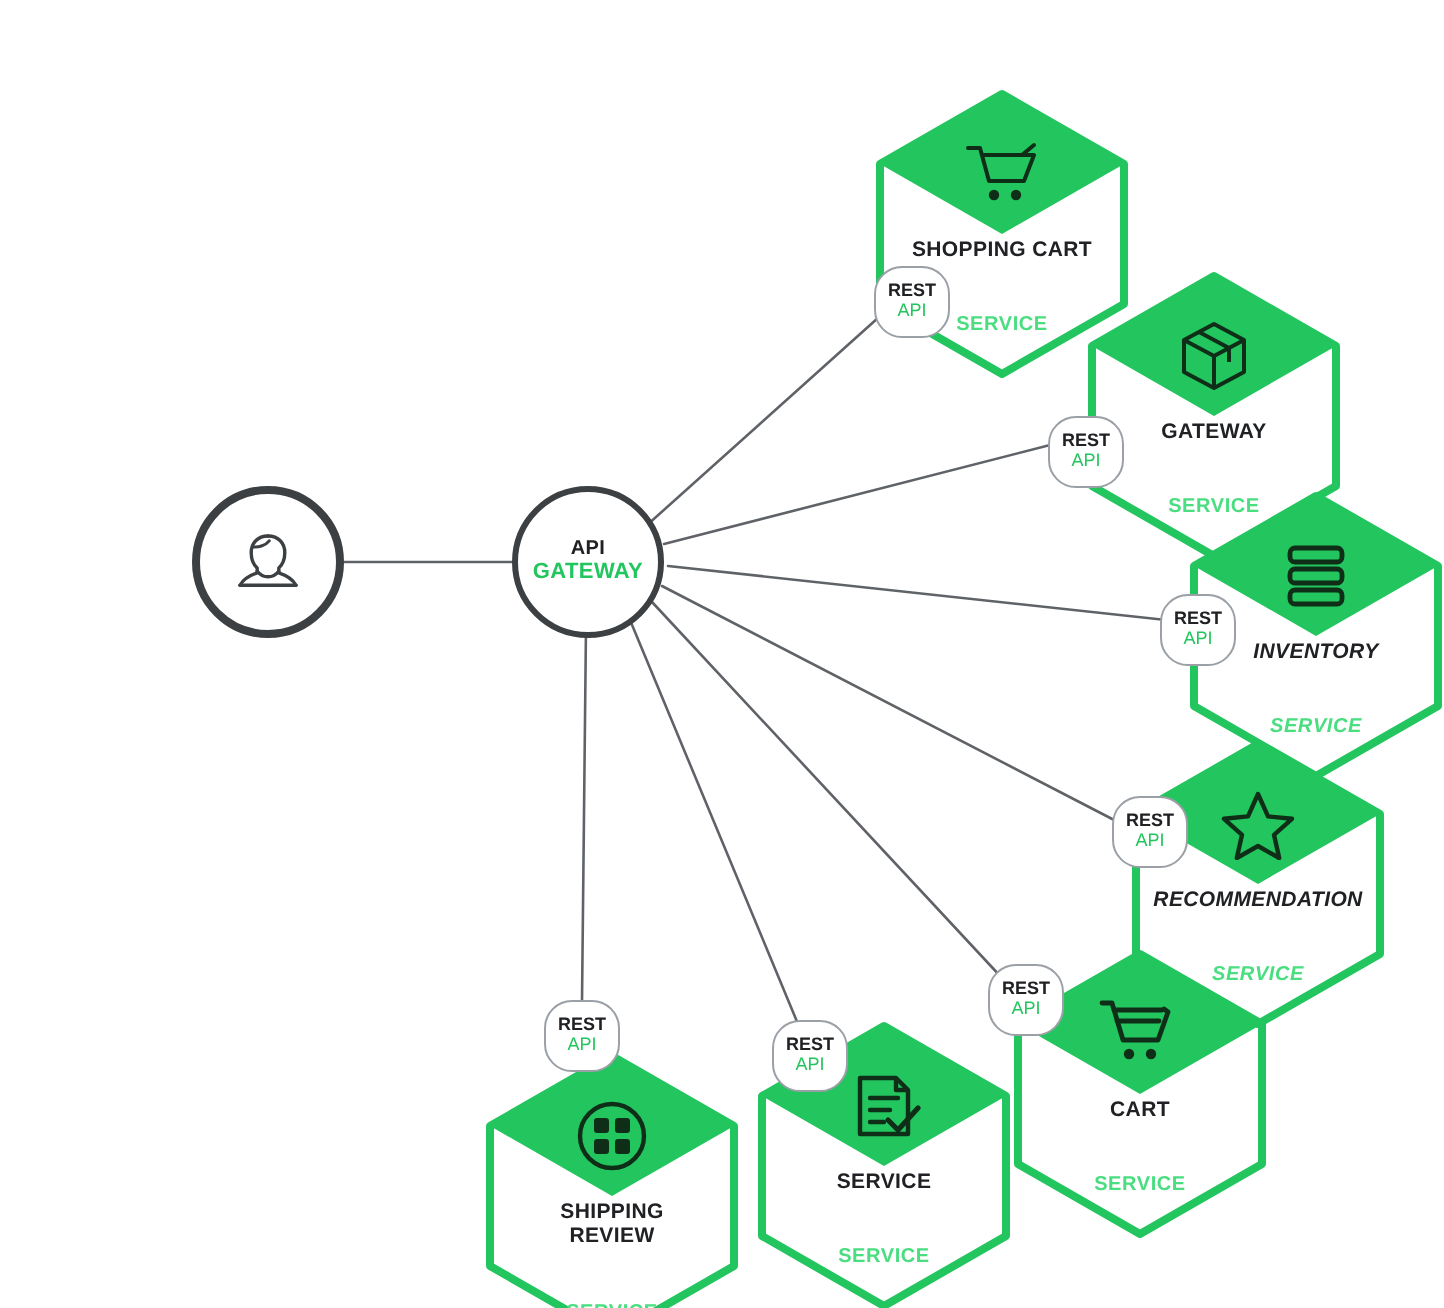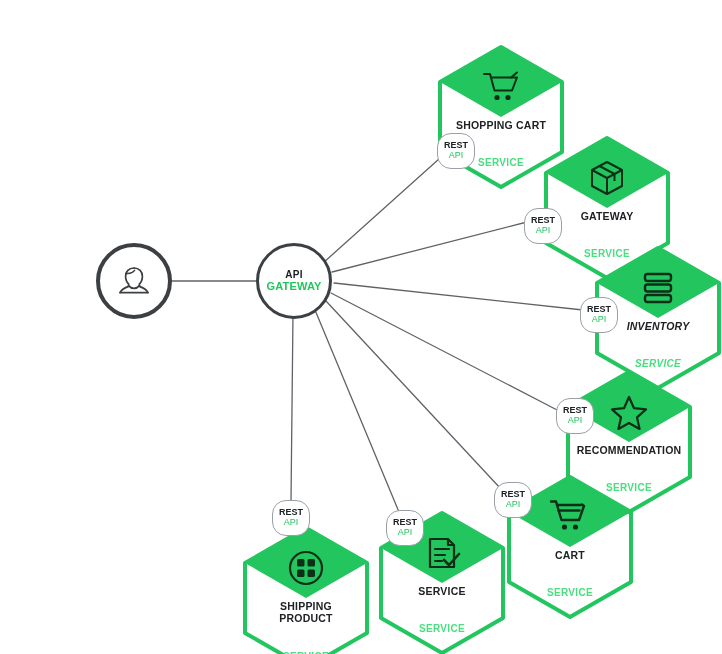--- a/index.html
+++ b/index.html
@@ -246,21 +246,21 @@
         </div>
         <div class="service-label">
           <span class="service-name">INVENTORY</span>
           <span class="service-sub">SERVICE</span>
         </div>
       </div>
       <div class="rest-badge" style="left: 580px; top: 297px;">
         <span class="rest-top">REST</span>
         <span class="rest-bottom">API</span>
       </div>
-      <div class="service-node" style="left: 568px; top: 372px;">
+      <div class="service-node" style="left: 568px; top: 372px; font-style: italic;">
         <svg class="hex-svg" viewBox="0 0 122 140">
           <polygon points="61,0 122,35 61,70 0,35" fill="#22c55e"></polygon>
           <polygon points="61,0 122,35 122,105 61,140 0,105 0,35" fill="none" stroke="#22c55e" stroke-width="4" stroke-linejoin="round"></polygon>
         </svg>
         <div class="service-icon">
           <svg width="38" height="36" viewBox="0 0 38 36">
             <path d="M19 3 L24 14.2 L36 15.4 L27 23.4 L29.6 35 L19 29 L8.4 35 L11 23.4 L2 15.4 L14 14.2 Z" fill="none" stroke="#0f2e18" stroke-width="2.2" stroke-linejoin="round"></path>
           </svg>
         </div>
         <div class="service-label">
@@ -328,21 +328,21 @@
           <svg width="38" height="38" viewBox="0 0 38 38">
             <circle cx="19" cy="19" r="16" fill="none" stroke="#0f2e18" stroke-width="2.2"></circle>
             <rect x="10" y="10" width="7.5" height="7.5" rx="1.6" fill="#0f2e18"></rect>
             <rect x="20.5" y="10" width="7.5" height="7.5" rx="1.6" fill="#0f2e18"></rect>
             <rect x="10" y="20.5" width="7.5" height="7.5" rx="1.6" fill="#0f2e18"></rect>
             <rect x="20.5" y="20.5" width="7.5" height="7.5" rx="1.6" fill="#0f2e18"></rect>
           </svg>
         </div>
         <div class="service-label">
           <span class="service-name">SHIPPING</span>
-          <span class="service-name">PRODUCT</span>
+          <span class="service-name">REVIEW</span>
           <span class="service-sub">SERVICE</span>
         </div>
       </div>
       <div class="rest-badge" style="left: 272px; top: 500px;">
         <span class="rest-top">REST</span>
         <span class="rest-bottom">API</span>
       </div>
     </div>
 </div>
 

